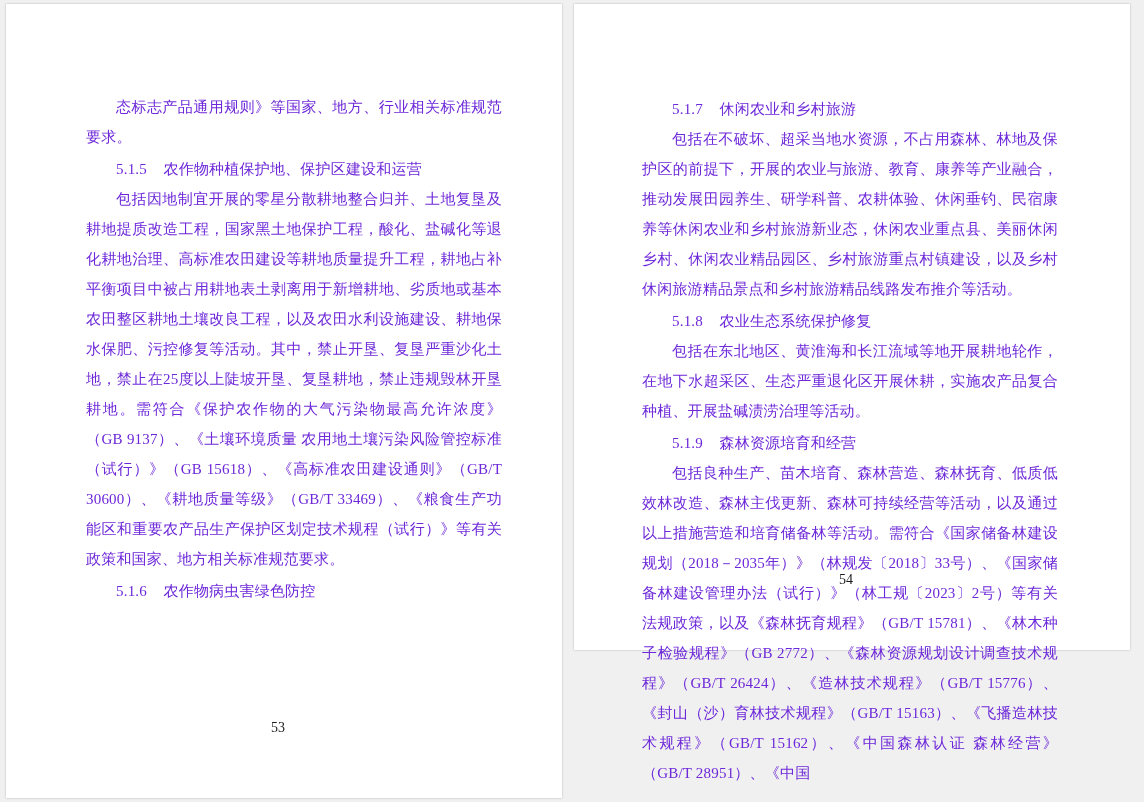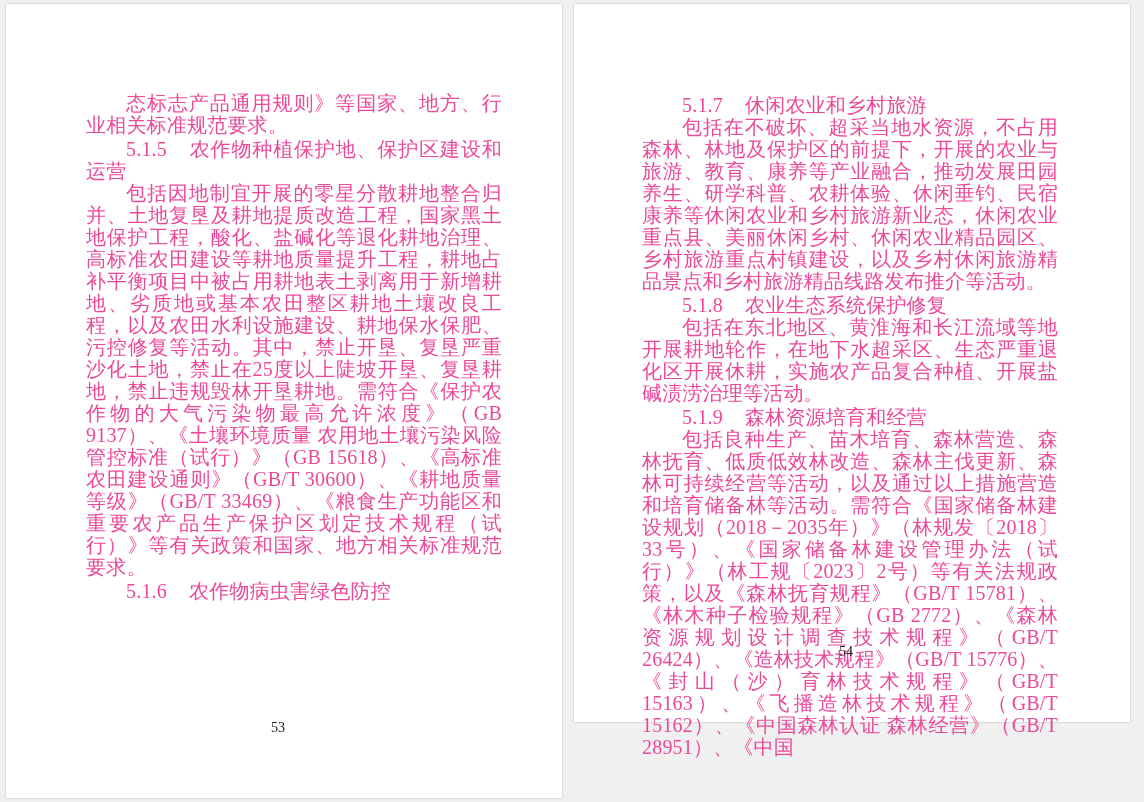--- a/index.html
+++ b/index.html
@@ -28,27 +28,27 @@
     position: relative;
     box-sizing: border-box;
   }
   .page-left {
     width: 556px;
     height: 794px;
     padding: 88px 60px 0 80px;
   }
   .page-right {
     width: 556px;
-    height: 718px;
+    height: 646px;
     padding: 88px 72px 0 68px;
   }
   .body-text {
-    font-size: 20px;
-    line-height: 22px;
-    color: #ec4899;
+    font-size: 15px;
+    line-height: 30px;
+    color: #6d28d9;
     text-align: justify;
     text-justify: inter-ideograph;
     letter-spacing: 0.2px;
   }
   p {
     margin: 0;
   }
   .indent2 {
     text-indent: 2em;
   }

